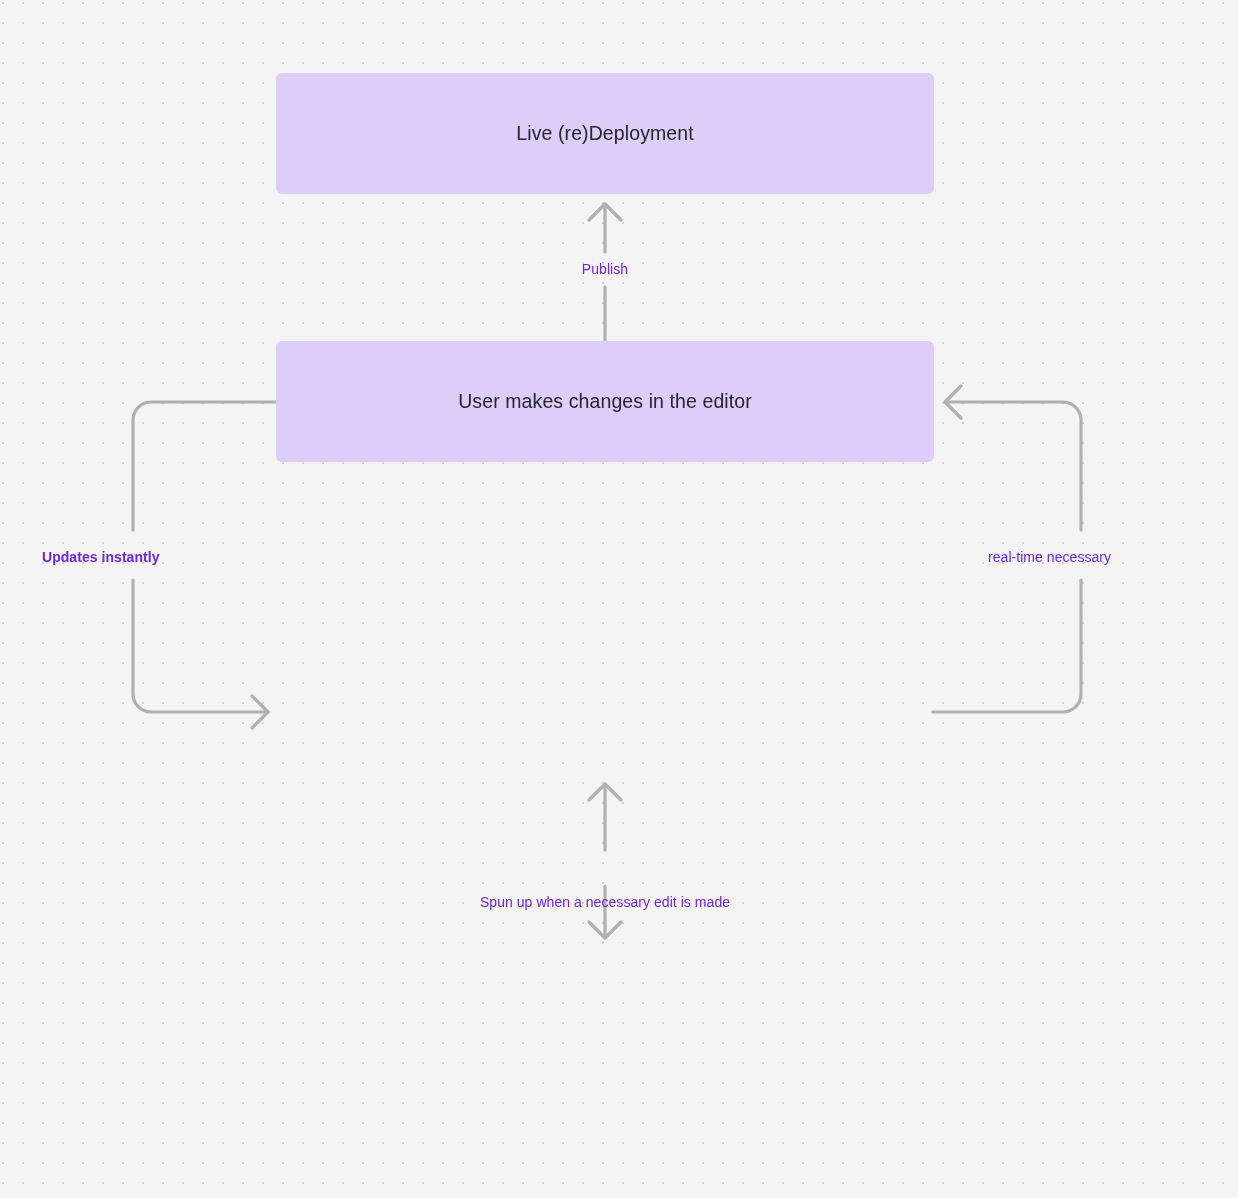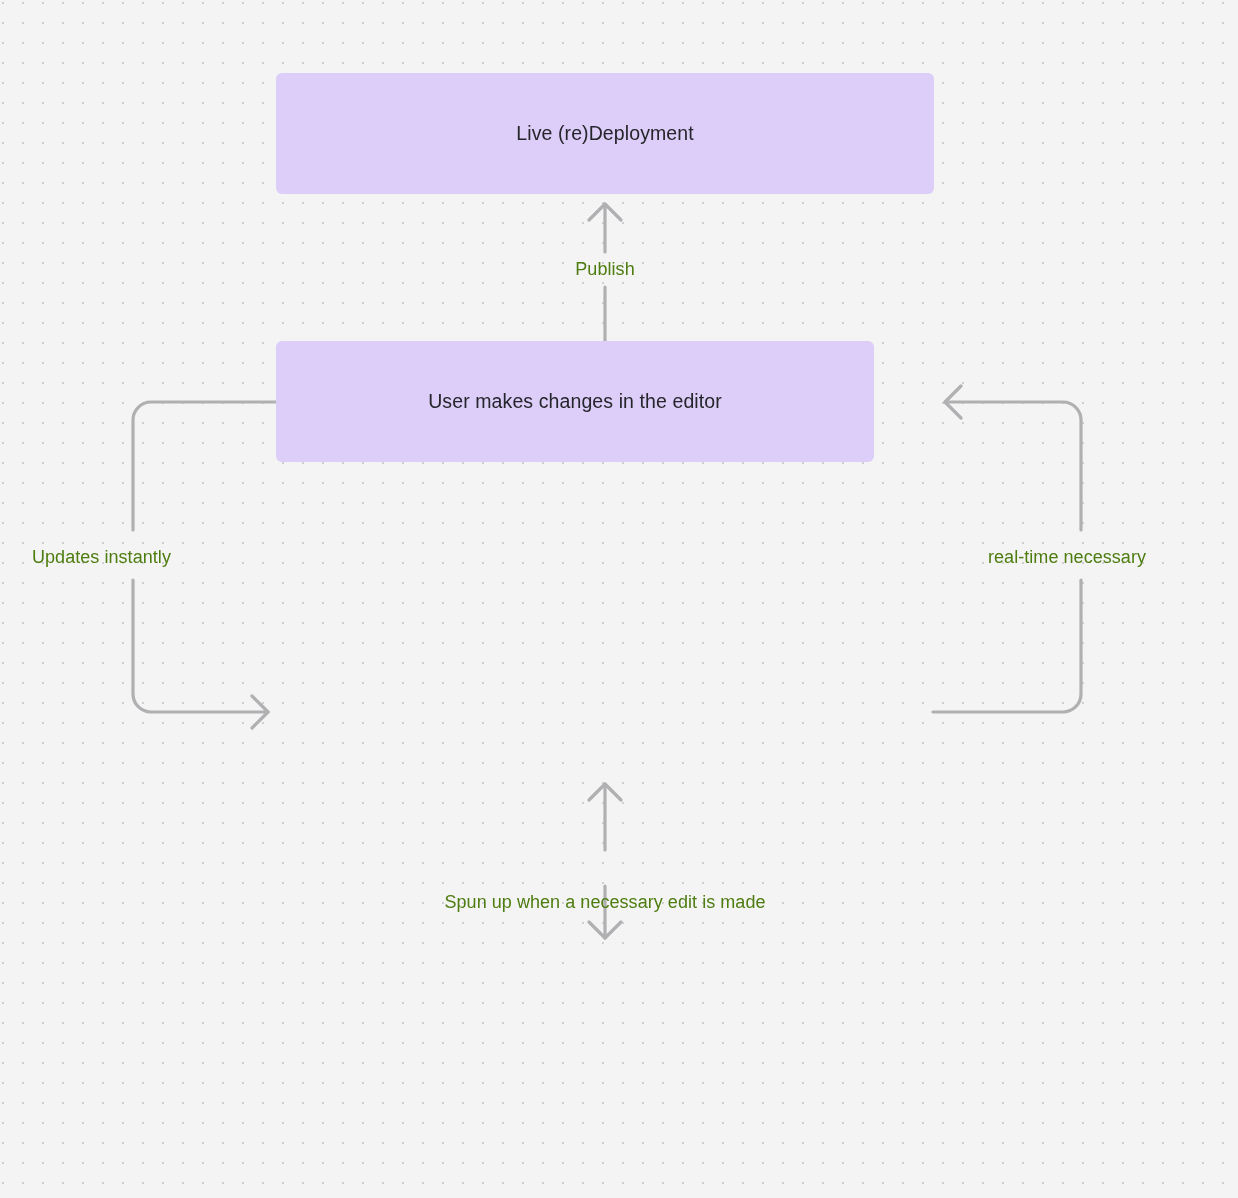--- a/index.html
+++ b/index.html
@@ -69,22 +69,22 @@
     padding: 4px 28px;
   }
 
   .node-label {
     pointer-events: none;
   }
 
   
   .edge-label {
     position: absolute;
-    color: #4d7c0f;
-    font-size: 18px;
+    color: #6d28d9;
+    font-size: 14px;
     letter-spacing: 0.05px;
     white-space: nowrap;
     line-height: 1;
   }
   .edge-label.centered {
     transform: translate(-50%, -50%);
   }
   .edge-label.left-anchor {
     transform: translate(0, -50%);
   }
@@ -120,27 +120,27 @@
 
       <path class="edge-path" d="M 605 886 L 605 938"></path>
       <path class="edge-head" d="M 589 922 L 605 938 L 621 922"></path>
     </g>
   </svg>
 
   <div class="node" style="left:276px; top:73px; width:658px; height:121px;">
     <span class="node-label">Live (re)Deployment</span>
   </div>
 
-  <div class="node" style="left:276px; top:341px; width:598px; height:121px;align-items:center;">
+  <div class="node" style="left:276px; top:341px; width:658px; height:121px;align-items:center;">
     <span class="node-label">User makes changes in the editor</span>
   </div>
 
 
 
   <div class="edge-label centered" style="left:605px; top:269px;">Publish</div>
 
-  <div class="edge-label left-anchor" style="left:32px; top:557px;">Updates instantly</div>
+  <div class="edge-label left-anchor" style="left:42px; top:557px;font-weight:bold;">Updates instantly</div>
 
   <div class="edge-label left-anchor" style="left:988px; top:557px;">real-time necessary</div>
 
   <div class="edge-label centered" style="left:605px; top:866px;margin-top:36px;">Spun up when a necessary edit is made</div>
 
 </div>
 
 </body></html>

